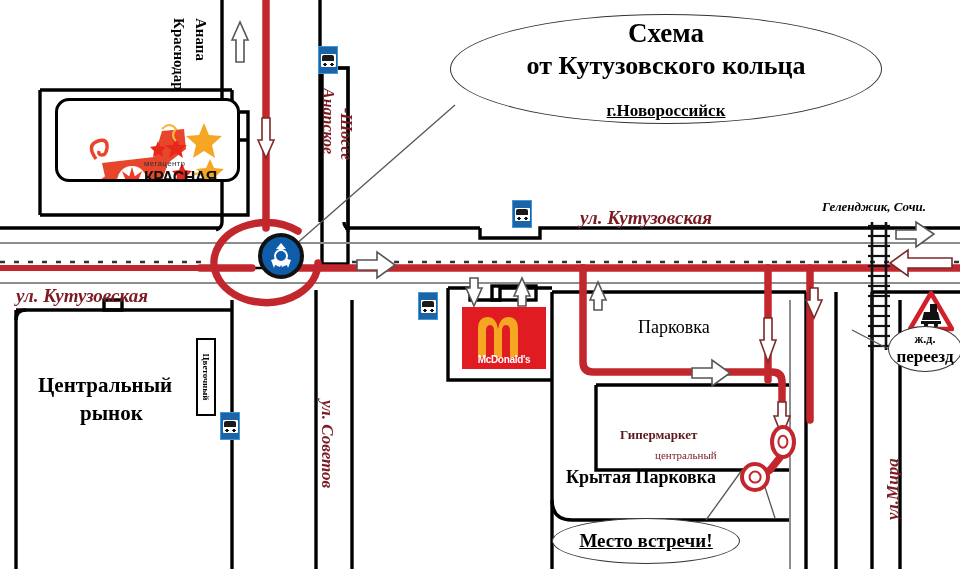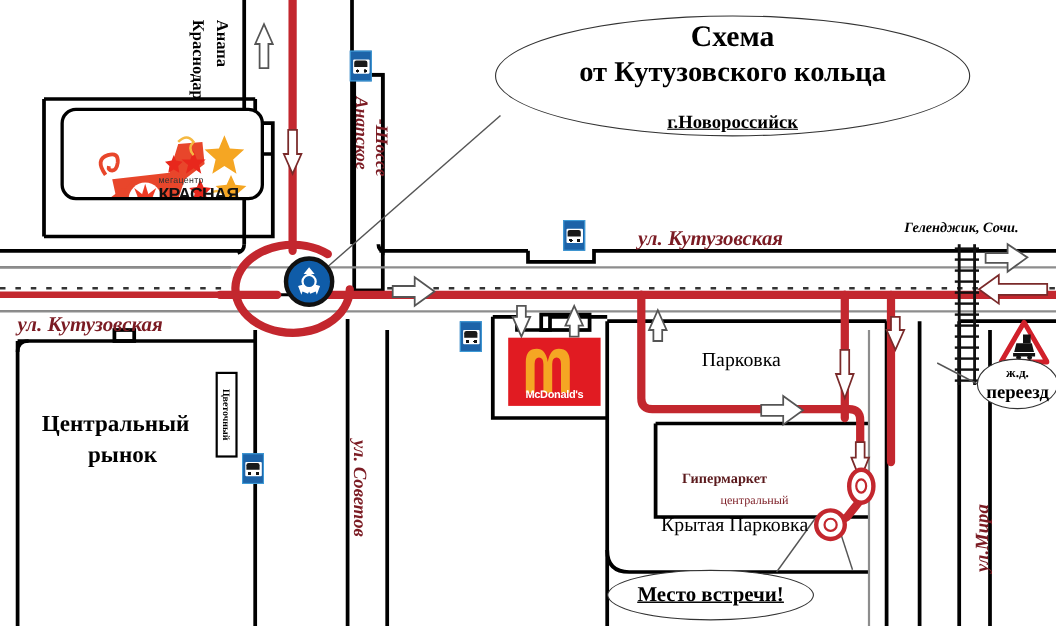--- a/index.html
+++ b/index.html
@@ -291,21 +291,21 @@
   </div>
 
   <div class="lbl blk" style="left:38px;top:375px;font-size:21px;">Центральный</div>
   <div class="lbl blk" style="left:80px;top:403px;font-size:21px;">рынок</div>
 
   <div class="vlabelbox" style="left:196px;top:338px;width:20px;height:78px;">
     <span>Цветочный</span>
   </div>
 
   <div class="lbl blk" style="left:638px;top:318px;font-size:18px;font-weight:normal;">Парковка</div>
-  <div class="lbl blk" style="left:566px;top:468px;font-size:18px;font-weight:normal;margin-left:35px;">Крытая Парковка</div>
+  <div class="lbl blk" style="left:566px;top:468px;font-size:18px;font-weight:bold;">Крытая Парковка</div>
 
   <div class="lbl street" style="left:580px;top:208px;font-size:19px;">ул. Кутузовская</div>
   <div class="lbl street" style="left:16px;top:286px;font-size:19px;">ул. Кутузовская</div>
 
   <div class="lbl street vert-cw" style="left:336px;top:88px;font-size:16px;transform:rotate(90deg);">Анапское</div>
   <div class="lbl street vert-cw" style="left:354px;top:108px;font-size:16px;transform:rotate(90deg);">-Шоссе</div>
 
   <div class="lbl street vert-cw" style="left:336px;top:400px;font-size:17px;transform:rotate(90deg);">ул. Советов</div>
 
   <div class="lbl street" style="left:884px;top:520px;font-size:17px;transform:rotate(-90deg);transform-origin:0 0;">ул.Мира</div>

